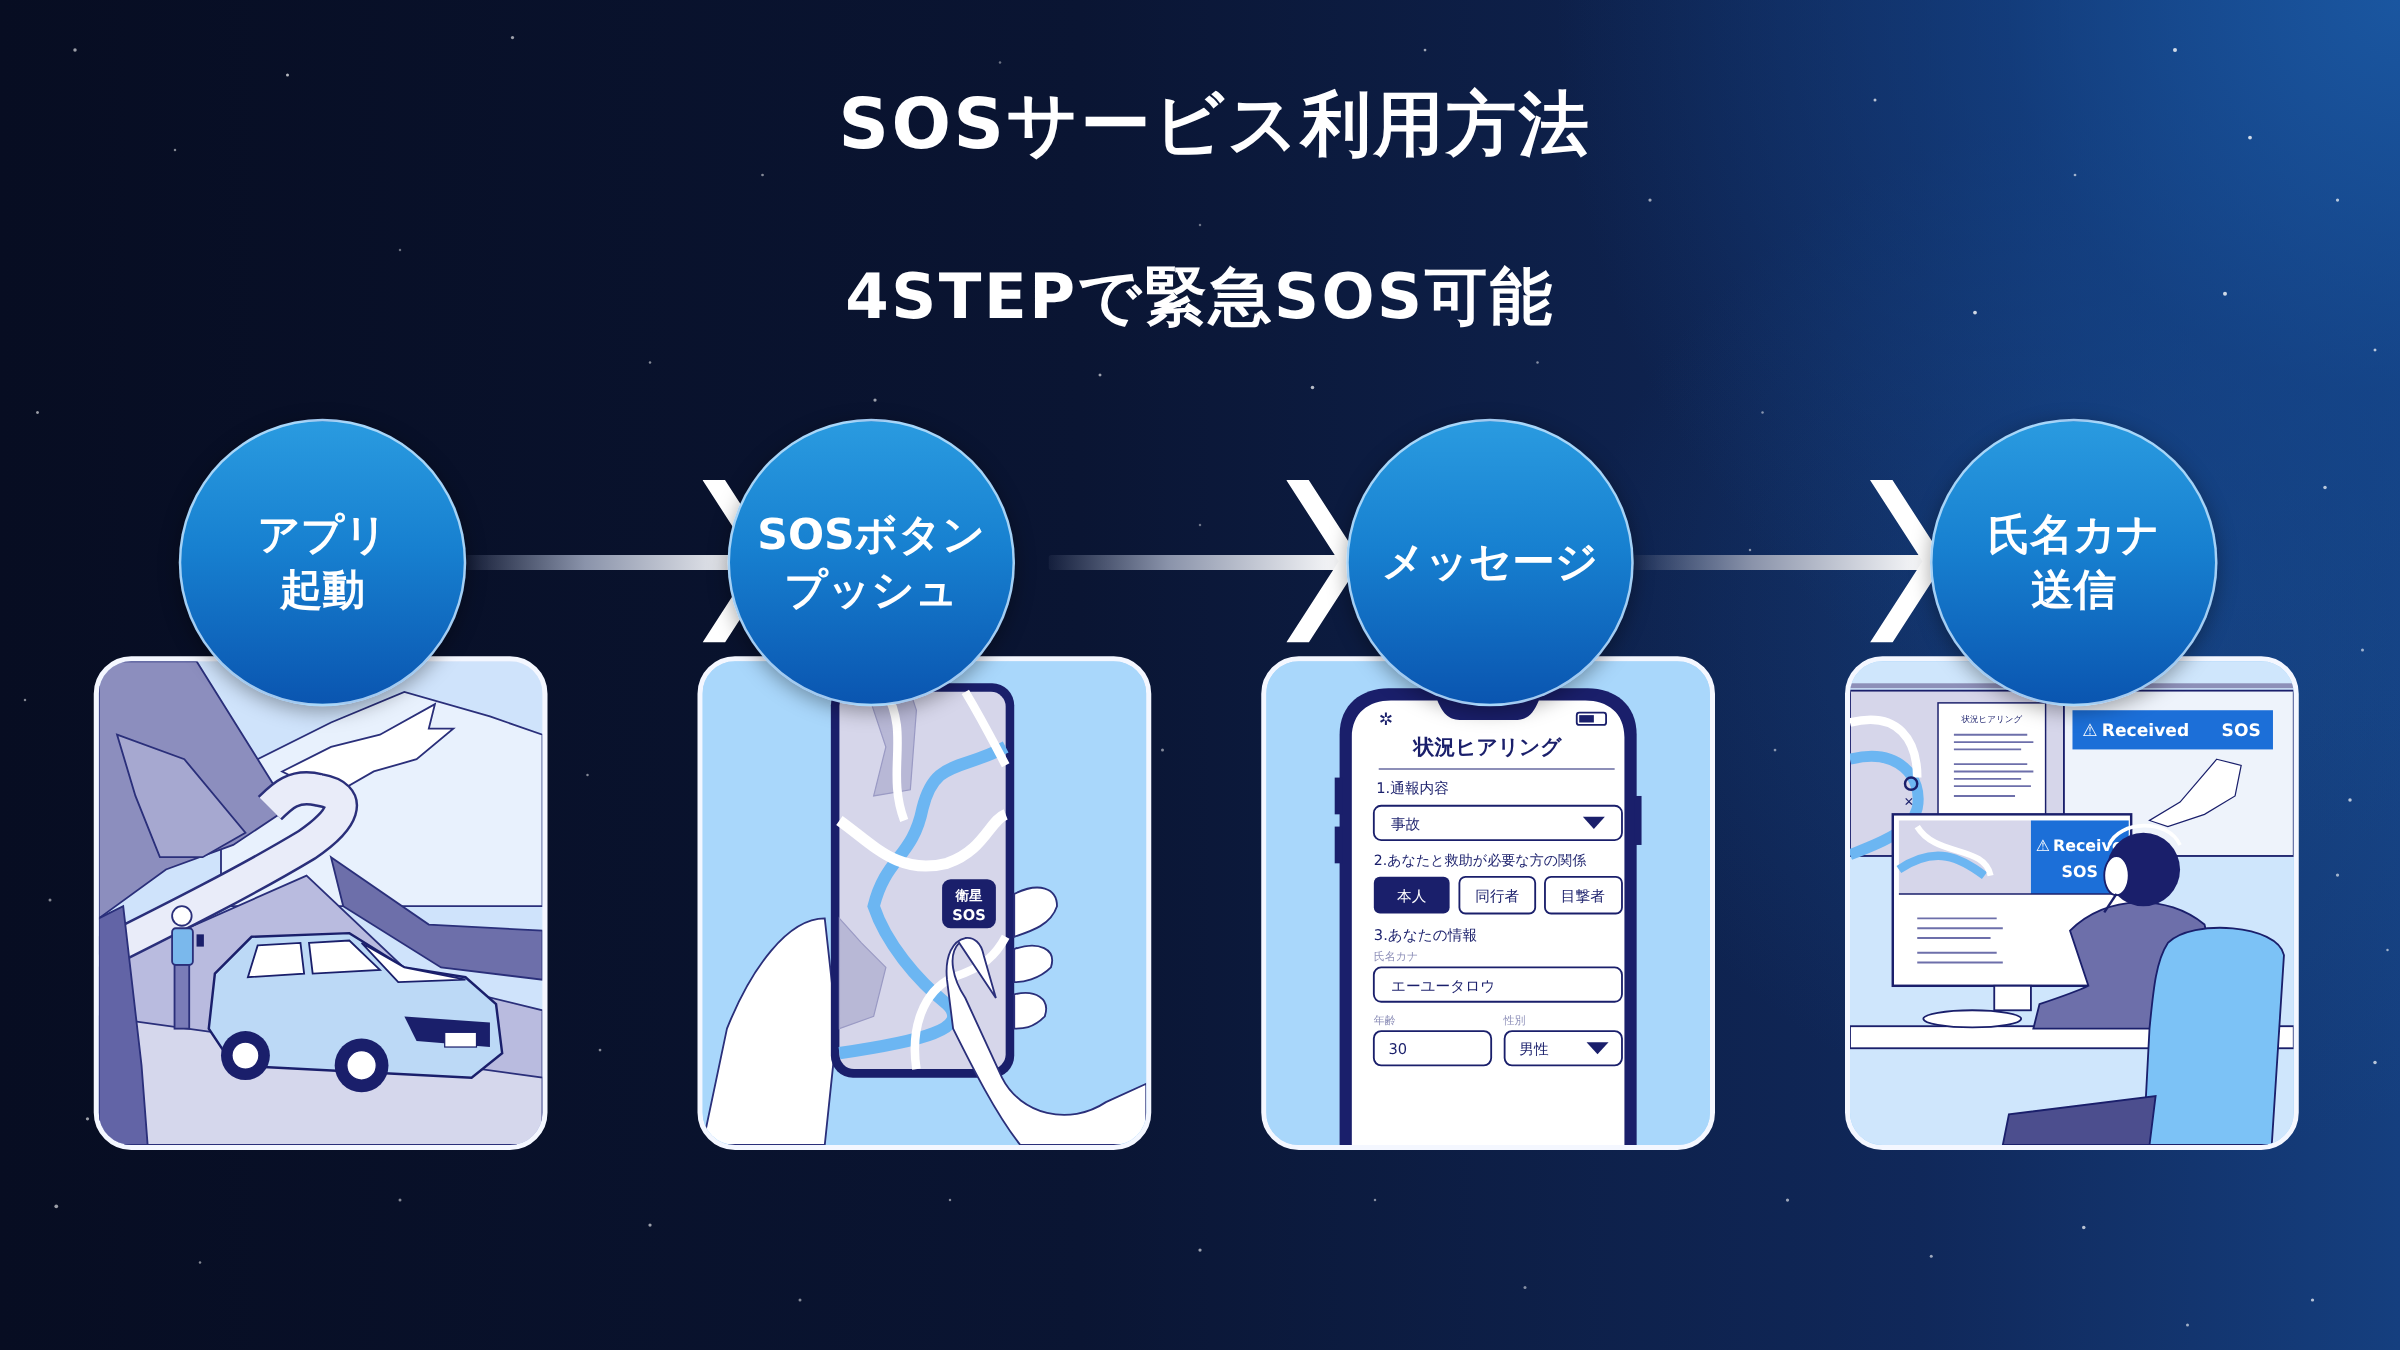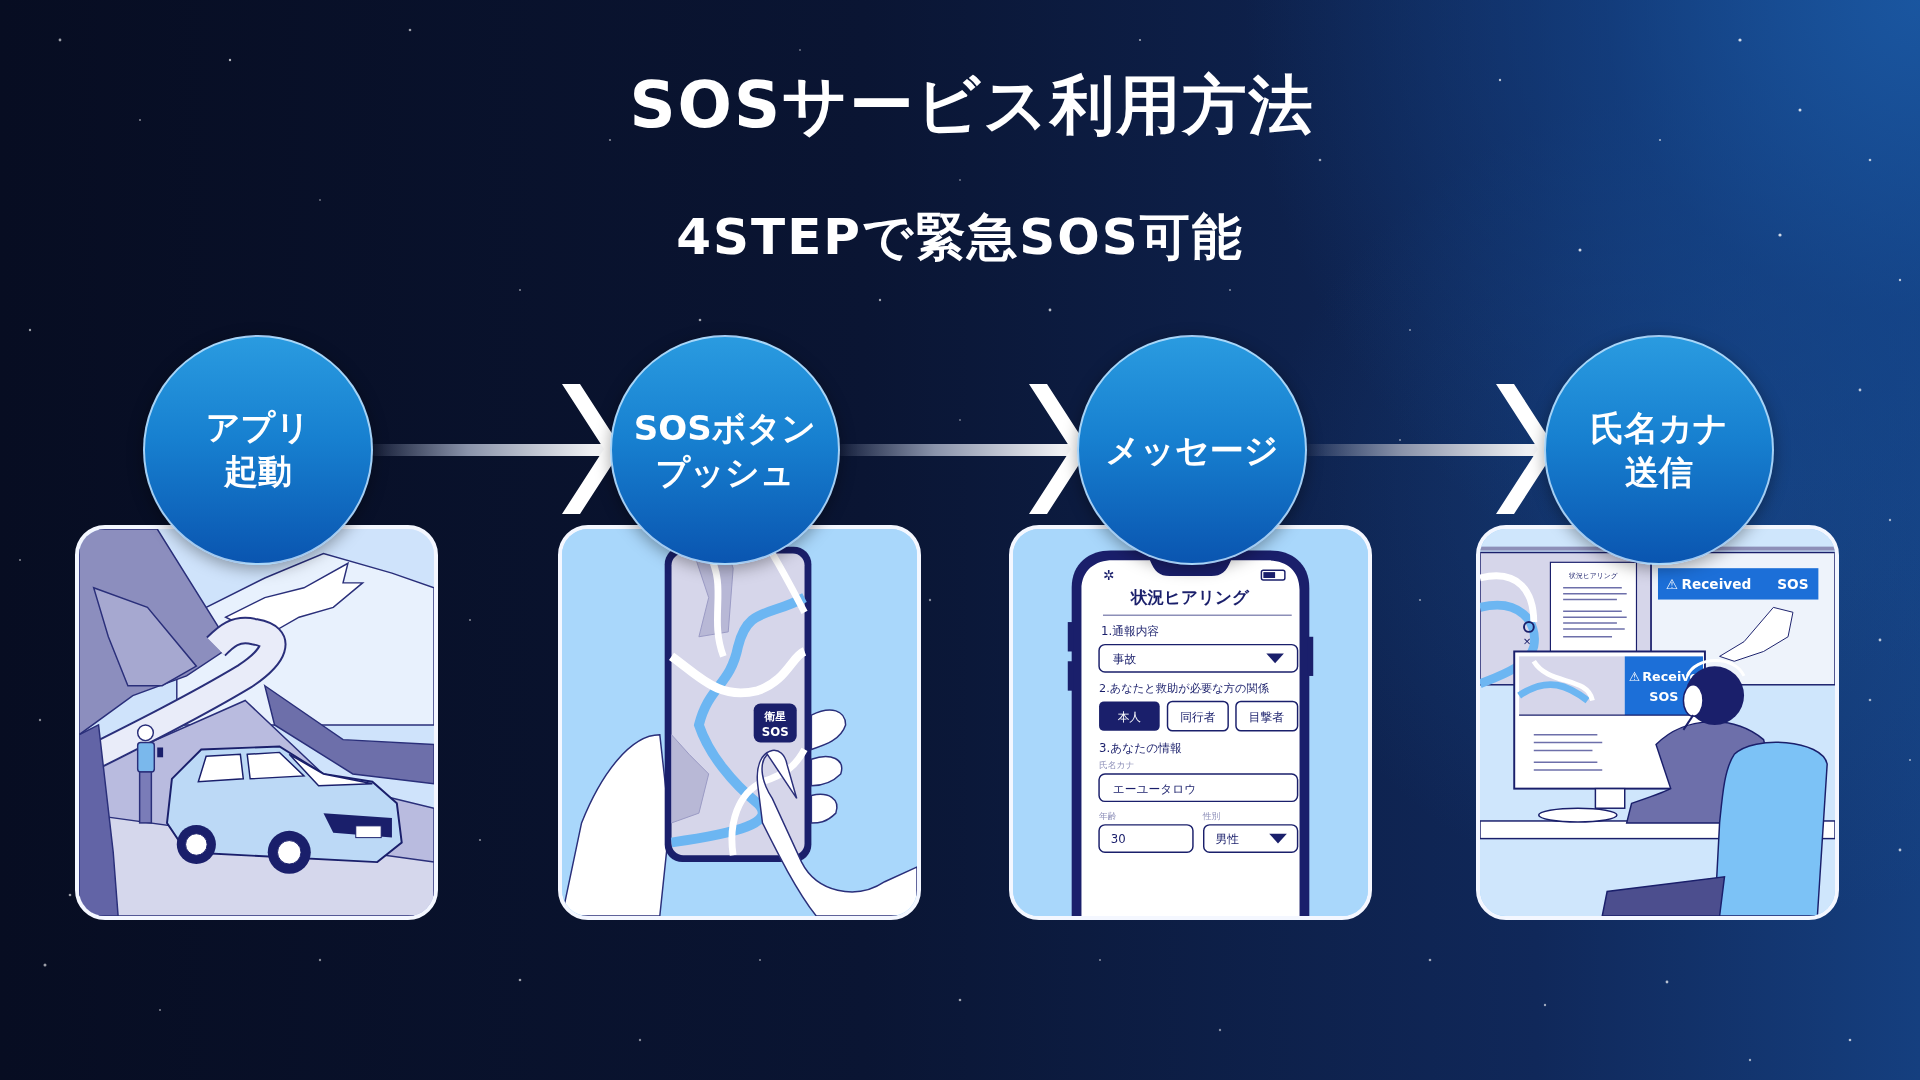--- a/index.html
+++ b/index.html
@@ -9,21 +9,21 @@
     font-family: "DejaVu Sans", sans-serif;
     background:
       radial-gradient(ellipse 900px 900px at 1920px 0px, #1a56a0 0%, rgba(20,70,140,0.6) 35%, rgba(11,21,48,0) 75%),
       radial-gradient(ellipse 700px 600px at 1750px 500px, rgba(24,74,140,0.55) 0%, rgba(11,21,48,0) 70%),
       linear-gradient(90deg, #070d22 0%, #0a1533 45%, #10285a 80%, #153f7f 100%);
   }
   .stars { position: absolute; inset: 0; pointer-events: none; }
   .title {
     position: absolute; left: 0; right: 0; top: 62px;
     text-align: center; color: #fff; font-weight: bold;
-    font-size: 64px; letter-spacing: 2px; margin-left: 24px;
+    font-size: 56px; letter-spacing: 2px; margin-left: 24px;
   }
   .subtitle {
     position: absolute; left: 0; right: 0; top: 204px;
     text-align: center; color: #fff; font-weight: bold;
     font-size: 50px; letter-spacing: 2px;
   }
   .connector {
     position: absolute; height: 12px; top: 444px;
     background: linear-gradient(90deg, rgba(60,70,100,0.2) 0%, #8a93aa 40%, #ffffff 100%);
     border-radius: 2px;
@@ -150,21 +150,21 @@
       <polygon points="172,230 205,228 230,252 175,255" fill="#ffffff" stroke="#1a1f6b" stroke-width="1.5"></polygon>
       <polygon points="215,230 250,250 300,260 245,262" fill="#ffffff" stroke="#1a1f6b" stroke-width="1.5"></polygon>
       <polygon points="250,290 320,295 320,315 260,310" fill="#1a1f6b"></polygon>
       <rect x="283" y="303" width="26" height="12" fill="#ffffff" stroke="#1a1f6b" stroke-width="1"></rect>
       <circle cx="120" cy="322" r="20" fill="#1a1f6b"></circle>
         <circle cx="120" cy="322" r="11" fill="#ffffff" stroke="#1a1f6b"></circle>
       <circle cx="215" cy="330" r="22" fill="#1a1f6b"></circle>
         <circle cx="215" cy="330" r="12" fill="#ffffff" stroke="#1a1f6b"></circle>
     </svg>
   </div>
-  <div class="circle" style="left:143px;font-family:Liberation Serif, serif;">
+  <div class="circle" style="left:143px;">
     <span>アプリ</span>
     <span>起動</span>
   </div>
 </section>
 
 <section>
   <div class="card" style="left:558px;">
     <svg viewBox="0 0 363 395" preserveAspectRatio="none">
       <rect x="0" y="0" width="363" height="395" fill="#a9d7fb"></rect>
 
@@ -183,21 +183,21 @@
       <rect x="196" y="178" width="44" height="40" rx="7" fill="#1a1f6b"></rect>
       <text class="svgtext" x="218" y="195" text-anchor="middle" font-size="11" font-weight="bold" fill="#ffffff">衛星</text>
       <text class="svgtext" x="218" y="211" text-anchor="middle" font-size="12" font-weight="bold" fill="#ffffff">SOS</text>
 
       <path d="M255,190 C275,180 290,185 290,200 C285,215 270,220 255,225 Z" fill="#ffffff" stroke="#2a2f7a" stroke-width="1.5"></path>
       <path d="M255,235 C275,228 290,235 285,250 C275,260 262,262 255,262 Z" fill="#ffffff" stroke="#2a2f7a" stroke-width="1.5"></path>
       <path d="M255,272 C272,268 285,275 280,290 C270,300 262,300 255,300 Z" fill="#ffffff" stroke="#2a2f7a" stroke-width="1.5"></path>
       <path d="M210,230 C200,240 205,260 215,275 L245,340 C260,370 300,380 330,360 L363,345 L363,395 L260,395 C240,370 220,330 205,300 L200,260 C198,240 205,228 215,226 C222,225 228,230 230,240 L240,275 Z" fill="#ffffff" stroke="#2a2f7a" stroke-width="1.5"></path>
     </svg>
   </div>
-  <div class="circle" style="left:610px;">
+  <div class="circle" style="left:582px;">
     <span>SOSボタン</span>
     <span>プッシュ</span>
   </div>
 </section>
 
 <section>
   <div class="card" style="left:1009px;">
     <svg viewBox="0 0 363 395" preserveAspectRatio="none">
       <rect x="0" y="0" width="363" height="395" fill="#a9d7fb"></rect>
       <path d="M60,395 L60,60 C60,35 78,22 100,22 L263,22 C285,22 303,35 303,60 L303,395 Z" fill="#1a1f6b"></path>

